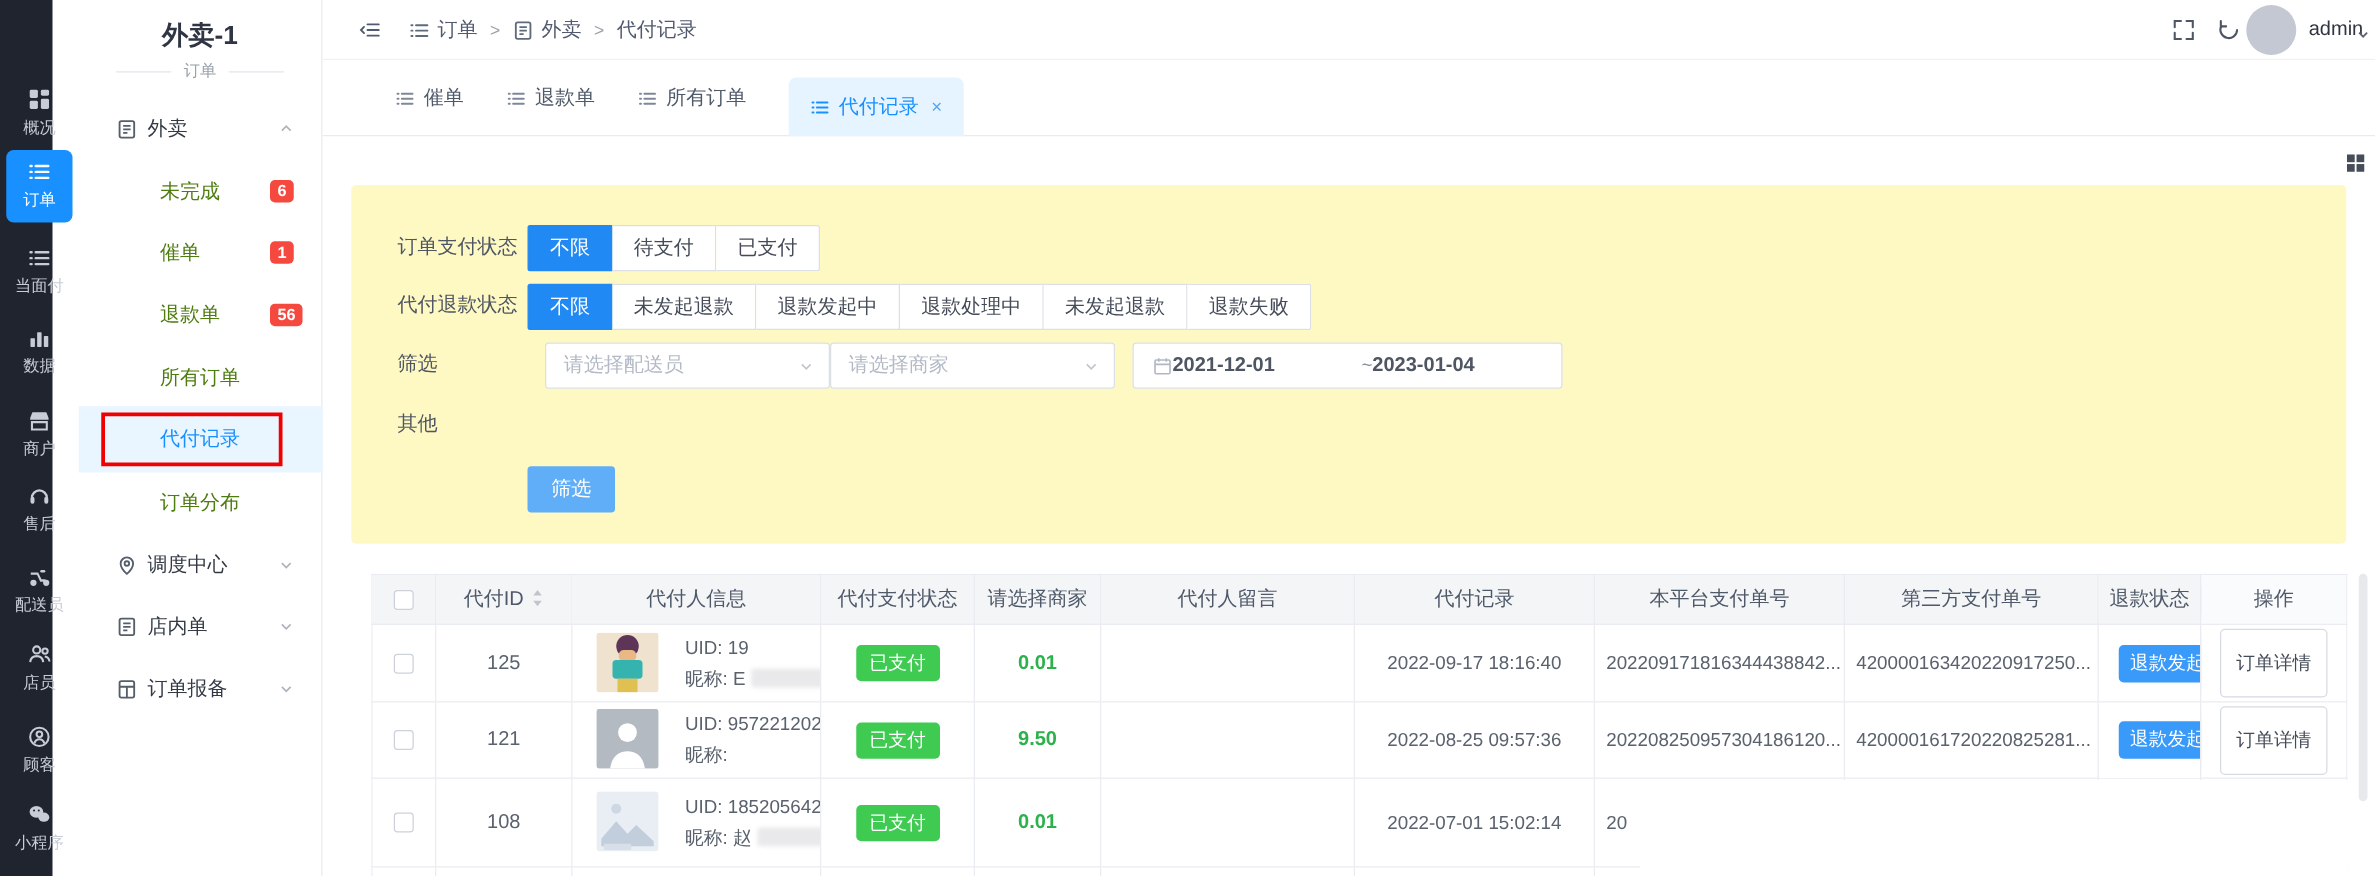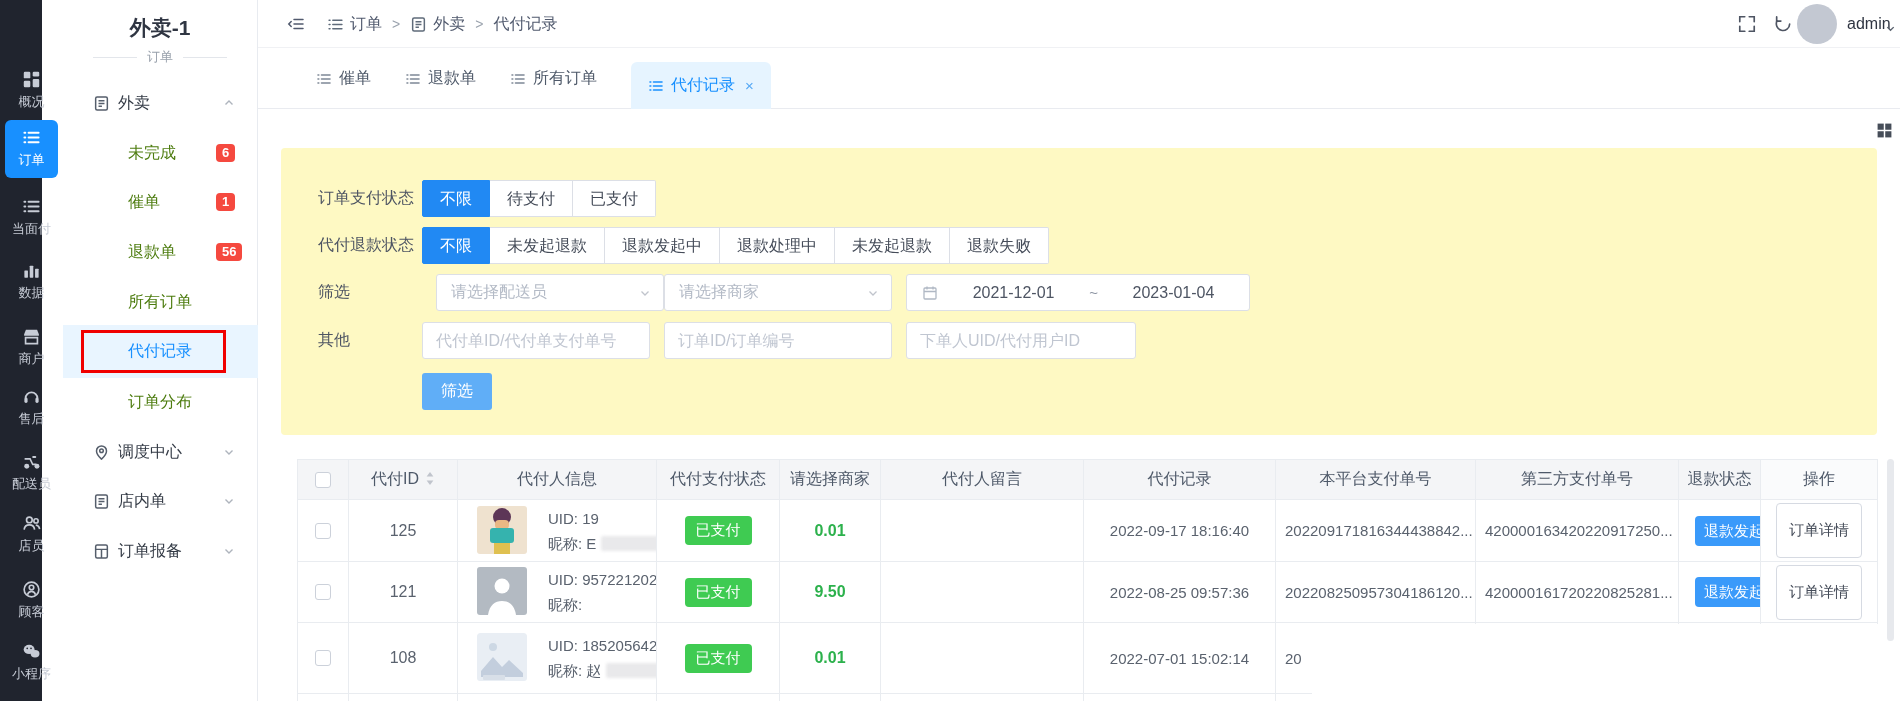--- a/index.html
+++ b/index.html
@@ -69,21 +69,21 @@
   .seg-btn { height:37px; line-height:35px; padding:0 17px; background:#fff; border:1px solid #dcdfe6; border-left:none; font-size:16px; color:#454c59; cursor:pointer; white-space:nowrap; }
   .seg-btn:first-child { border-left:1px solid #dcdfe6; border-radius:2px 0 0 2px; }
   .seg-btn:last-child { border-radius:0 2px 2px 0; }
   .seg-btn.on { background:#2189f3; border-color:#2189f3; color:#fff; }
   .sel { position:relative; width:228px; height:37px; background:#fff; border:1px solid #dcdfe6; border-radius:3px; display:flex; align-items:center; cursor:pointer; }
   .sel .ph { margin-left:14px; font-size:16px; color:#b3bac6; }
   .sel .chev { position:absolute; right:12px; width:12px; height:12px; color:#c0c4cc; }
   .daterange { position:relative; width:344px; height:37px; background:#fff; border:1px solid #dcdfe6; border-radius:3px; display:flex; align-items:center; cursor:pointer; }
   .daterange .cal { width:16px; height:16px; color:#b0b8c4; margin-left:15px; }
   .daterange .cal svg { width:16px; height:16px; display:block; }
-  .daterange .dval { flex:1; text-align:center; font-size:16px; color:#4e5563; }
+  .daterange .dval { flex:1; text-align:left; font-size:16px; color:#4e5563;font-weight:bold; }
   .daterange .dsep { color:#8a92a0; font-size:15px; }
   .f-input { width:228px; height:37px; background:#fff; border:1px solid #dcdfe6; border-radius:3px; padding:0 13px; font-size:16px; color:#3d4450; outline:none; font-family:"Liberation Sans","DejaVu Sans",sans-serif; }
   .f-input::placeholder { color:#c0c6d1; }
   #submit-btn { position:absolute; left:141px; top:225px; width:70px; height:37px; background:#60aef7; color:#fff; font-size:16px; border:none; border-radius:3px; cursor:pointer; font-family:"Liberation Sans","DejaVu Sans",sans-serif; }
 
   
   #table-wrap { position:absolute; left:39px; top:459px; width:1581px; height:242px; overflow:hidden; }
   table { border-collapse:collapse; table-layout:fixed; width:1580px; background:#fff; }
   th, td { border:1px solid #e9ecf0; overflow:hidden; }
   th { background:#f4f5f7; height:40px; font-size:16px; font-weight:400; color:#4e5969; text-align:center; white-space:nowrap; }
@@ -408,25 +408,20 @@
               <path d="M2 6.5h12M5 1.6v2.8M11 1.6v2.8"></path>
             </svg>
           </span>
         <span class="dval">2021-12-01</span>
         <span class="dsep">~</span>
         <span class="dval">2023-01-04</span>
       </div>
     </div>
 
     <span class="f-label" style="top:174px">其他</span>
-    <div class="f-row" style="top:174px">
-      <input class="f-input" placeholder="代付单ID/代付单支付单号" style="">
-      <input class="f-input" style="margin-left: 14px;" placeholder="订单ID/订单编号">
-      <input class="f-input" style="margin-left: 14px; width: 230px;" placeholder="下单人UID/代付用户ID">
-    </div>
 
     <button id="submit-btn">筛选</button>
   </div>
 
   <div id="table-wrap">
     <table>
       <colgroup>
         <col style="width:51px">
           <col style="width:109px">
           <col style="width:199px">

